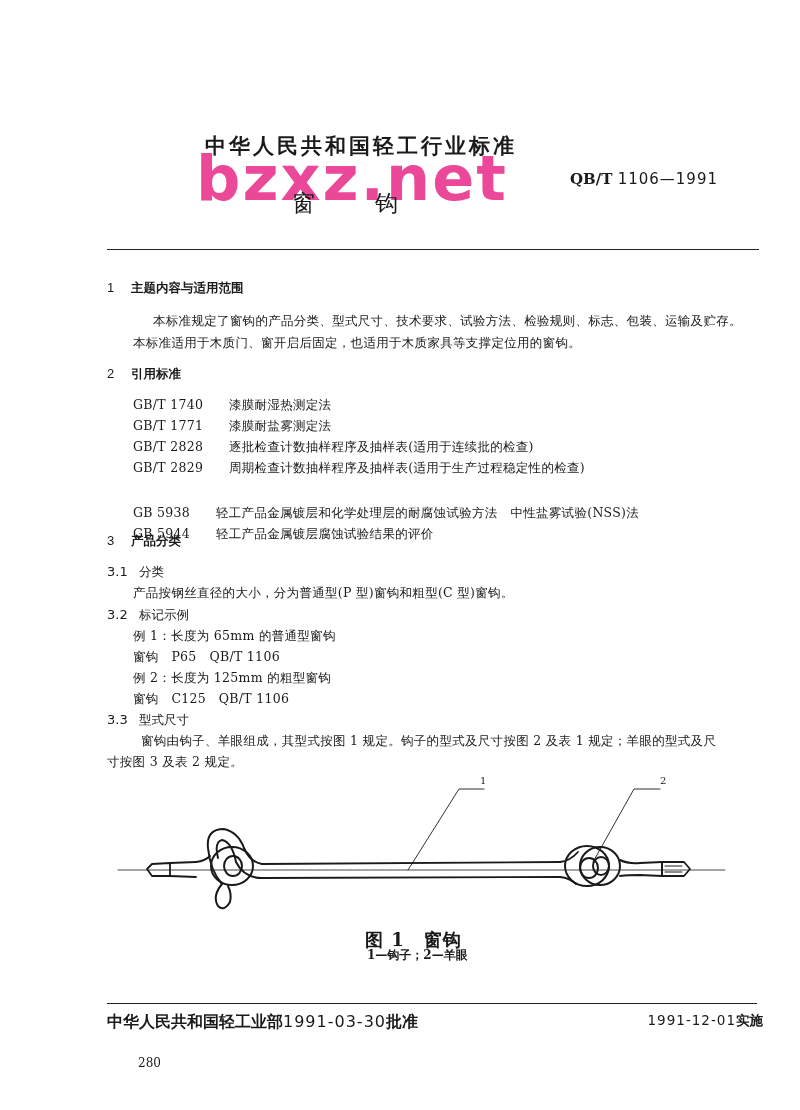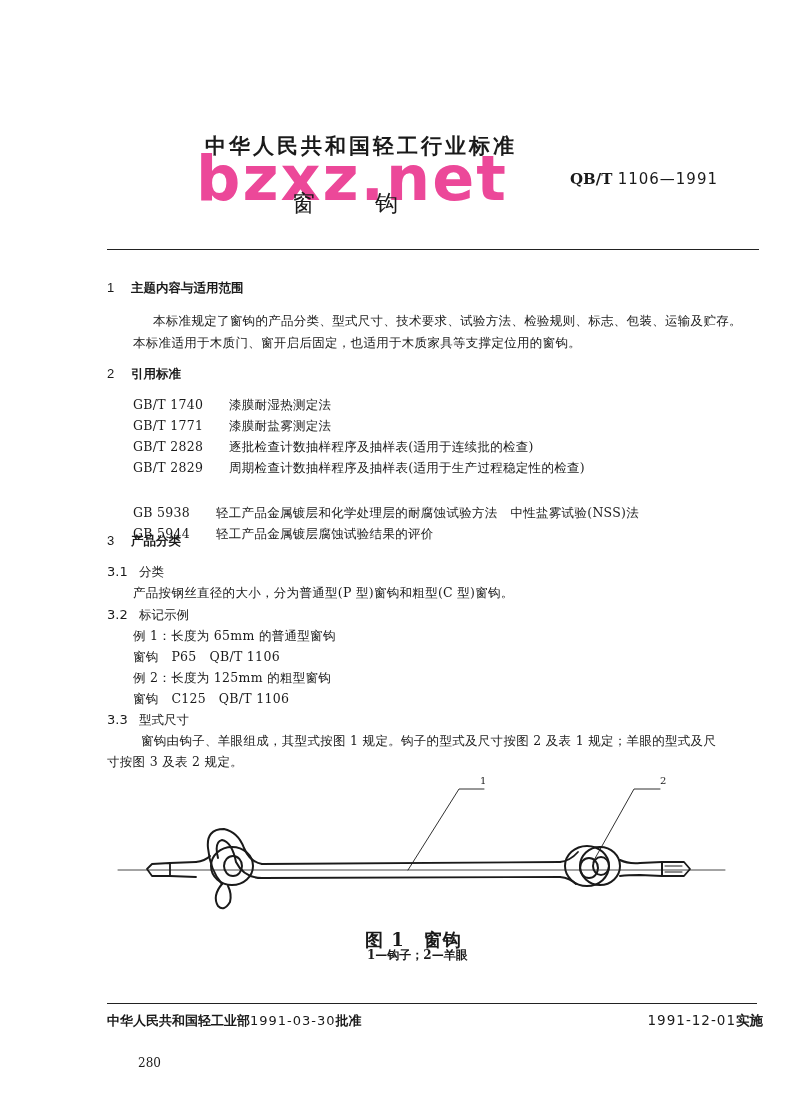--- a/index.html
+++ b/index.html
@@ -19,21 +19,21 @@
   .h1 { font-family: Liberation Sans, sans-serif; font-size: 12.5px; font-weight: bold; }
   .h1 .no { display: inline-block; width: 24px; font-weight: normal; font-size: 13px; }
   .h2 { font-family: "DejaVu Sans", "Liberation Sans", sans-serif; font-size: 12.5px; }
   .h2 .no { display: inline-block; width: 32px; font-size: 13px; }
   .p { font-size: 12.5px; letter-spacing: 0.3px; }
   .ref .code { display: inline-block; width: 96px; }
   .ref .code.gb { width: 83px; margin-top: 24px; }
   .fig-cap { left: 365px; top: 928px; font-size: 18px; font-weight: bold; letter-spacing: 1px; }
   .fig-legend { left: 367px; top: 947px; font-size: 12px; font-weight: bold; }
   .foot-left { left: 107px; top: 1012px; font-family: "DejaVu Sans", "Liberation Sans", sans-serif;
-               font-size: 13px; font-weight: bold; }
+               font-size: 16px; font-weight: bold; }
   .foot-left .d { font-weight: normal; letter-spacing: 1px; }
   .foot-right { right: 37px; top: 1012px; font-family: "DejaVu Sans", "Liberation Sans", sans-serif;
                 font-size: 13.5px; }
   .foot-right .s { font-weight: bold; }
   .page-no { left: 138px; top: 1056px; font-size: 12px; }
 </style>
 </head>
 <body>
 
 <div class="abs watermark">bzxz.net</div>

